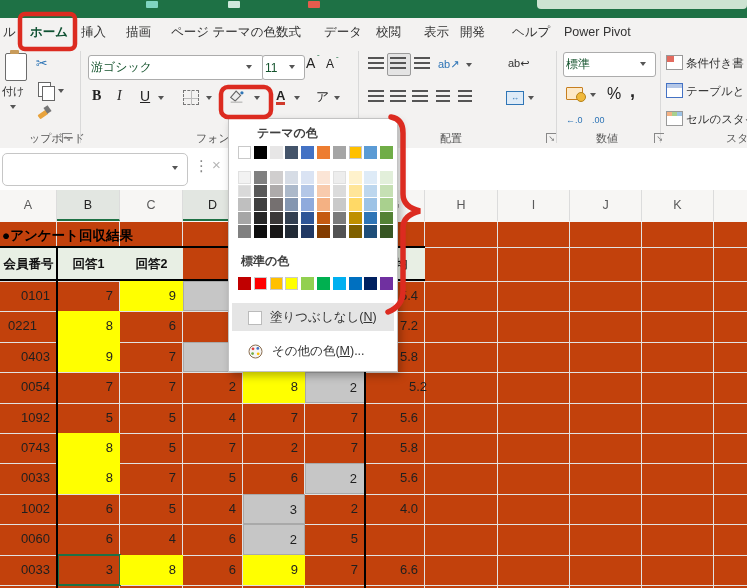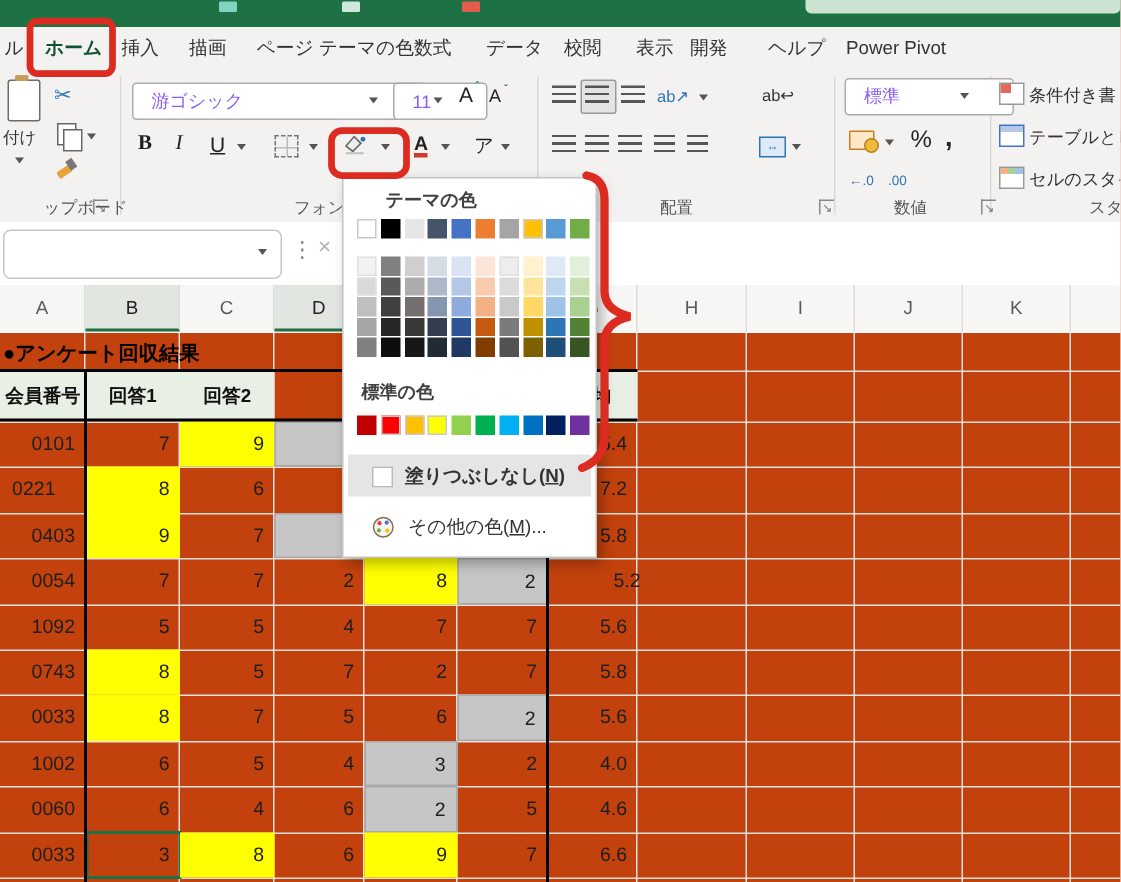--- a/index.html
+++ b/index.html
@@ -12,21 +12,21 @@
   .searchpill{position:absolute;left:537px;top:0;width:210px;height:9px;background:#CDE3D2;border-radius:0 0 4px 4px;}
   
   .tabrow{position:absolute;left:0;top:18px;width:747px;height:29px;background:#F3F2F1;}
   .tab{position:absolute;top:0;height:29px;line-height:29px;font-size:12.5px;color:#333;white-space:nowrap;}
   .tab.active{color:#0F5132;font-weight:bold;border-bottom:2.5px solid #1E7145;}
   
   .ribbon{position:absolute;left:0;top:47px;width:747px;height:101px;background:#F3F2F1;border-bottom:1px solid #D8D8D8;font-size:12px;}
   .rdiv{position:absolute;top:4px;height:92px;width:1px;background:#D9D9D9;}
   .glabel{position:absolute;top:84px;font-size:11px;color:#555;white-space:nowrap;}
   .launcher{position:absolute;top:86px;width:9px;height:9px;border-left:1px solid #888;border-top:1px solid #888;font-size:8px;color:#777;line-height:9px;text-align:center;}
-  .combo{position:absolute;background:#fff;border:1px solid #ACACAC;border-radius:3px;font-size:12px;color:#8b5cf6;padding:0 12px;display:flex;align-items:center;white-space:nowrap;overflow:hidden;}
+  .combo{position:absolute;background:#fff;border:1px solid #ACACAC;border-radius:3px;font-size:12px;color:#14532d;padding:0 2px;display:flex;align-items:center;white-space:nowrap;overflow:hidden;}
   .chev{width:0;height:0;border:3.5px solid transparent;border-top:4.5px solid #555;display:inline-block;position:absolute;}
   .rtxt{position:absolute;font-size:14px;color:#222;}
   .mini{position:absolute;font-size:9px;color:#333;white-space:nowrap;}
   .lineico{position:absolute;width:16px;height:13px;
      background:repeating-linear-gradient(#555 0 1.6px,transparent 1.6px 5px);}
   .selbox{position:absolute;border:1px solid #9A9A9A;background:#E4E4E4;border-radius:2px;}
   .clip-ico{position:absolute;width:20px;height:26px;border:1.5px solid #6c6c6c;border-radius:2px;background:#fff;}
   .clip-ico:before{content:"";position:absolute;left:4px;top:-4px;width:9px;height:4px;background:#c89b5a;border-radius:1px;}
   .copy-ico{position:absolute;width:11px;height:13px;border:1.2px solid #666;background:#fff;}
   .copy-ico:before{content:"";position:absolute;left:3px;top:3px;width:11px;height:13px;border:1.2px solid #666;background:#fff;}
@@ -301,21 +301,20 @@
       <div class="cell" style="left: 183px; top: 271.8px; width: 60px; height: 30.4px; line-height: 30.4px;">4</div>
       <div class="cell fg" style="left: 243px; top: 271.8px; width: 62px; height: 30.4px; line-height: 30.4px;">3</div>
       <div class="cell" style="left: 305px; top: 271.8px; width: 60px; height: 30.4px; line-height: 30.4px;">2</div>
       <div class="cell" style="left: 365px; top: 271.8px; width: 60px; height: 30.4px; line-height: 30.4px;">4.0</div>
       <div class="cell" style="left: 0px; top: 302.2px; width: 57px; height: 30.4px; line-height: 30.4px;">0060</div>
       <div class="cell" style="left: 57px; top: 302.2px; width: 63px; height: 30.4px; line-height: 30.4px;">6</div>
       <div class="cell" style="left: 120px; top: 302.2px; width: 63px; height: 30.4px; line-height: 30.4px;">4</div>
       <div class="cell" style="left: 183px; top: 302.2px; width: 60px; height: 30.4px; line-height: 30.4px;">6</div>
       <div class="cell fg" style="left: 243px; top: 302.2px; width: 62px; height: 30.4px; line-height: 30.4px;">2</div>
       <div class="cell" style="left: 305px; top: 302.2px; width: 60px; height: 30.4px; line-height: 30.4px;">5</div>
-      <div class="cell" style="left: 365px; top: 302.2px; width: 60px; height: 30.4px; line-height: 30.4px;">4.6</div>
       <div class="cell" style="left: 0px; top: 332.6px; width: 57px; height: 30.4px; line-height: 30.4px;">0033</div>
       <div class="cell" style="left: 57px; top: 332.6px; width: 63px; height: 30.4px; line-height: 30.4px;">3</div>
       <div class="activecell" style="left: 57px; top: 331.6px; width: 64px; height: 32.4px;"></div>
       <div class="cell fy" style="left: 120px; top: 332.6px; width: 63px; height: 30.4px; line-height: 30.4px;">8</div>
       <div class="cell" style="left: 183px; top: 332.6px; width: 60px; height: 30.4px; line-height: 30.4px;">6</div>
       <div class="cell fy" style="left: 243px; top: 332.6px; width: 62px; height: 30.4px; line-height: 30.4px;">9</div>
       <div class="cell" style="left: 305px; top: 332.6px; width: 60px; height: 30.4px; line-height: 30.4px;">7</div>
       <div class="cell" style="left: 365px; top: 332.6px; width: 60px; height: 30.4px; line-height: 30.4px;">6.6</div>
       <div class="bl" style="left: 0px; top: 24px; width: 425px; height: 2px;"></div>
       <div class="bl" style="left: 0px; top: 57px; width: 425px; height: 2px;"></div>
@@ -417,21 +416,21 @@
         <div class="sw" style="background: rgb(255, 255, 0); border: 1px solid rgb(201, 201, 201);"></div>
         <div class="sw" style="background: rgb(146, 208, 80);"></div>
         <div class="sw" style="background: rgb(0, 176, 80);"></div>
         <div class="sw" style="background: rgb(0, 176, 240);"></div>
         <div class="sw" style="background: rgb(0, 112, 192);"></div>
         <div class="sw" style="background: rgb(0, 32, 96);"></div>
         <div class="sw" style="background: rgb(112, 48, 160);"></div>
       </div>
     <div class="menuitem hl" style="top:184px;">
       <span class="nofill-sq"></span>
-      <span style="margin-left:38px;font-weight:bold;"><span>塗りつぶしなし(</span><u>N</u><span>)</span></span>
+      <span style="margin-left:38px;"><span>塗りつぶしなし(</span><u>N</u><span>)</span></span>
     </div>
     <div class="menuitem" style="top:218px;">
       <svg style="position:absolute;left:16px;top:7px;" width="15" height="15" viewBox="0 0 15 15">
         <circle cx="7.5" cy="7.5" r="6.5" fill="#F5F5F5" stroke="#8a6d4f" stroke-width="1"></circle>
         <circle cx="5" cy="4.8" r="1.4" fill="#E04040"></circle>
           <circle cx="9.8" cy="4.4" r="1.4" fill="#4472C4"></circle>
         <circle cx="4.6" cy="9.6" r="1.4" fill="#70AD47"></circle>
           <circle cx="10.2" cy="9.8" r="1.4" fill="#FFC000"></circle>
       </svg>
       <span style="margin-left:40px;"><span>その他の色(</span><u>M</u><span>)...</span></span>

